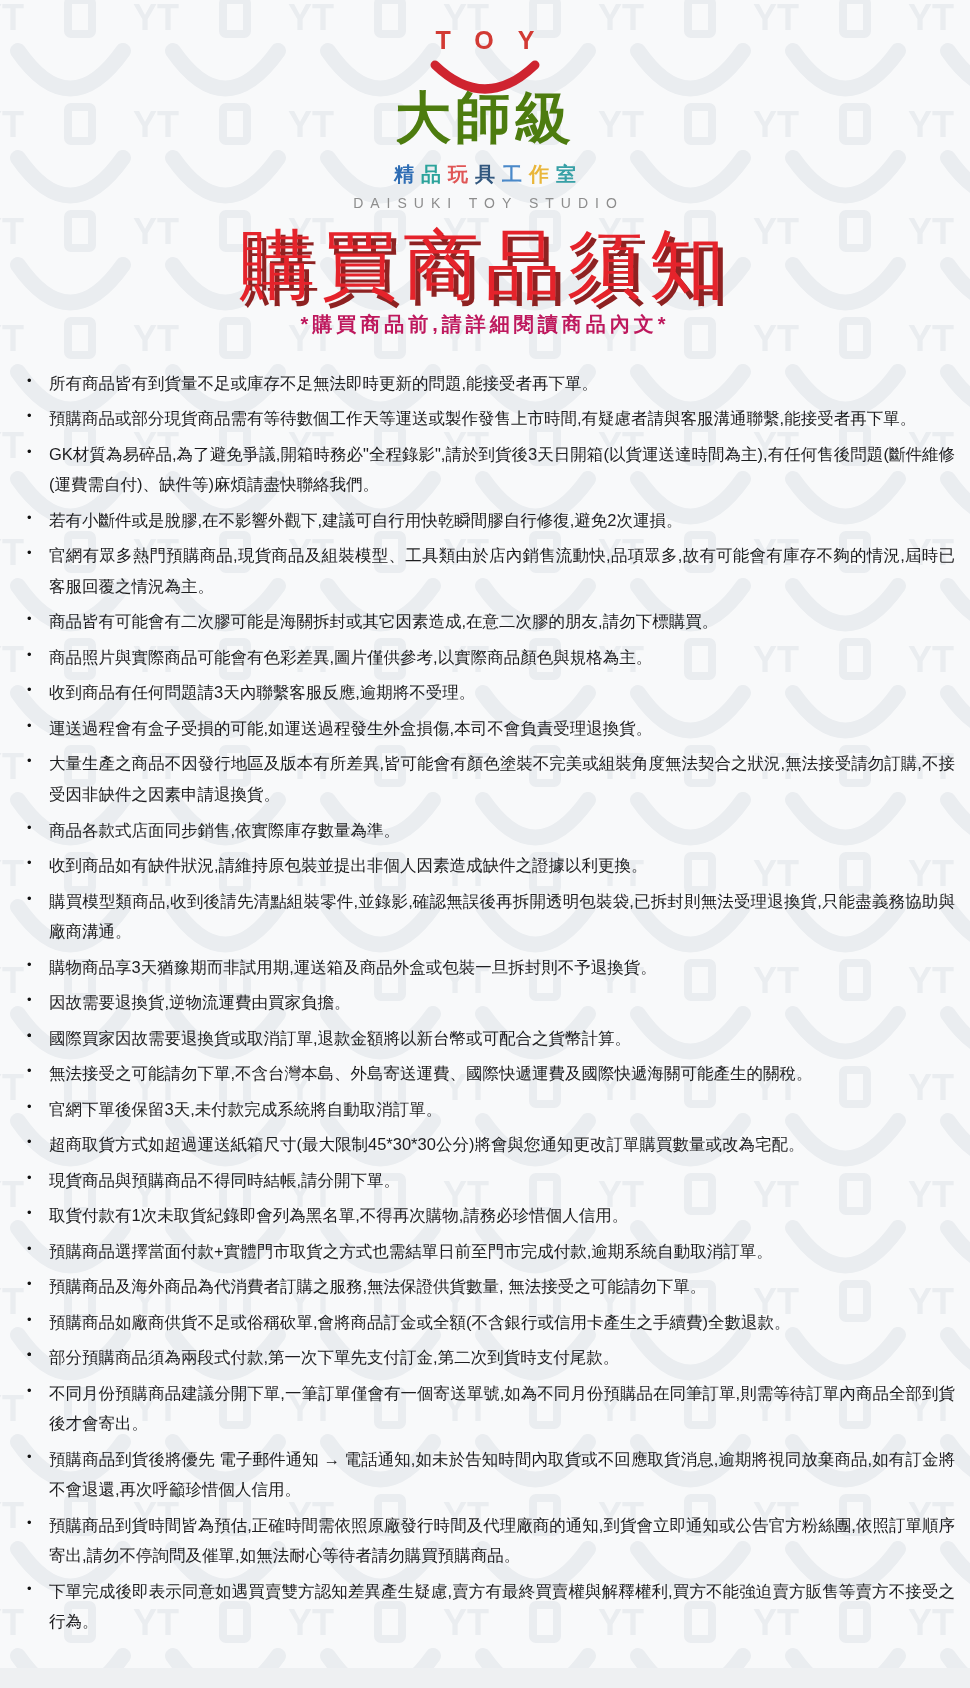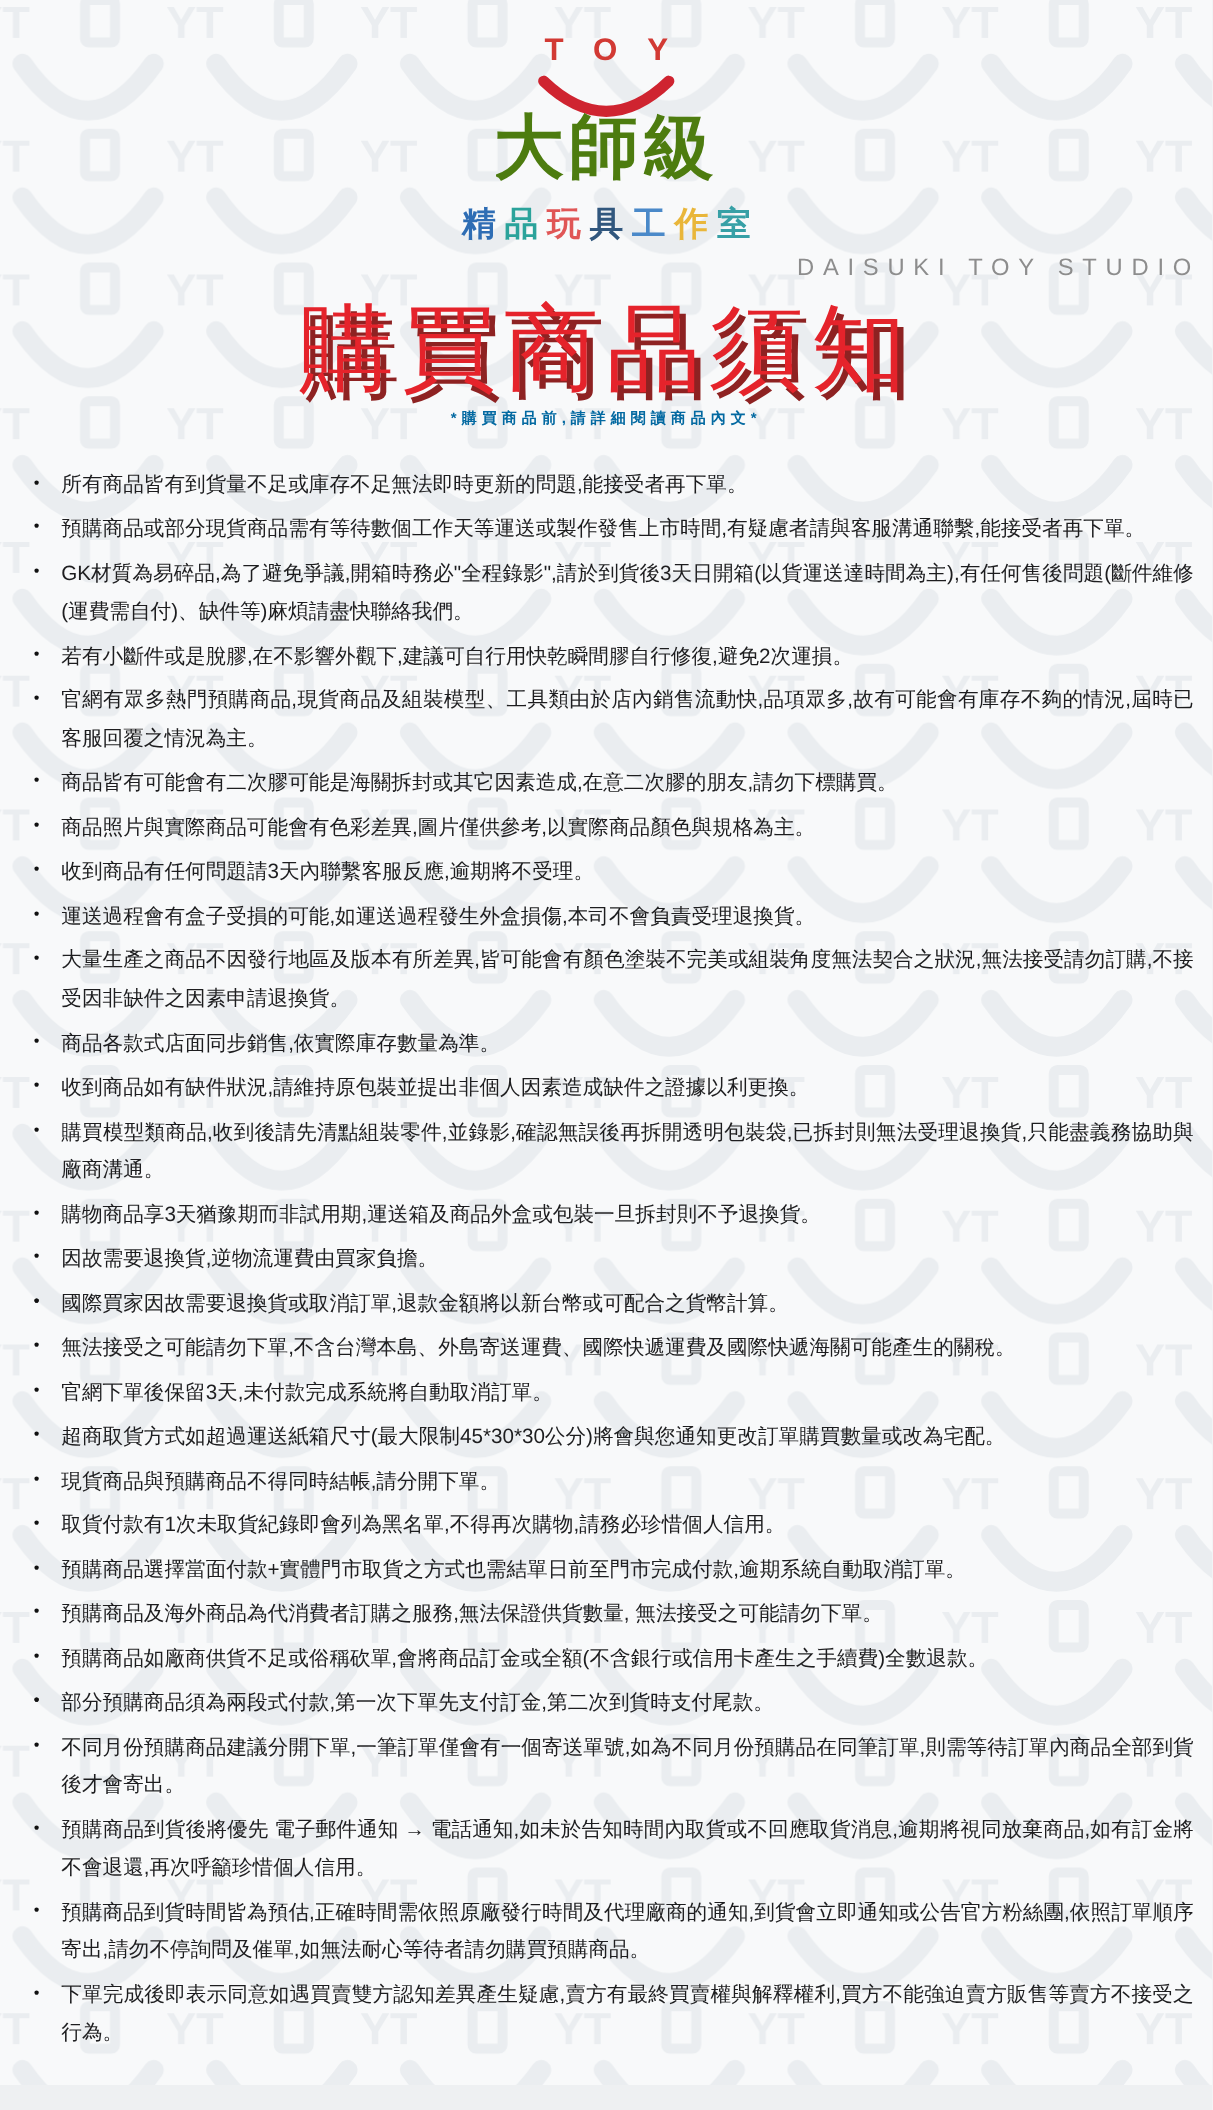--- a/index.html
+++ b/index.html
@@ -35,46 +35,45 @@
   .smile-svg { display: block; margin: 2px auto 0 auto; }
   .brand {
     margin-top: -26px;
     font-size: 56px;
     font-weight: bold;
     color: #4d7c0f;
     letter-spacing: 4px;
   }
   .brand-sub {
     margin-top: 4px;
-    font-size: 27px;
+    font-size: 20px;
     font-weight: bold;
     letter-spacing: 7px;
     text-indent: 7px;
   }
   .brand-en {
     margin-top: 7px;
-    font-size: 19px;
+    font-size: 14px;
     color: #8d8d8d;
     letter-spacing: 7px;
     text-indent: 7px;
-    text-align: right;
   }
   .main-title {
     margin: 14px 0 6px 0;
     font-size: 76px;
     font-weight: 400;
     letter-spacing: 6px;
     color: #e5232b;
     text-shadow: 5px 6px 0 #8e2222;
     line-height: 1.05;
   }
   .subtitle {
-    font-size: 12px;
+    font-size: 20px;
     font-weight: bold;
-    color: #0369a1;
+    color: #be185d;
     letter-spacing: 4px;
   }
   .notices {
     list-style: none;
     margin: 30px auto 0 auto;
     width: 940px;
     text-align: left;
   }
   .notices li {
     position: relative;

